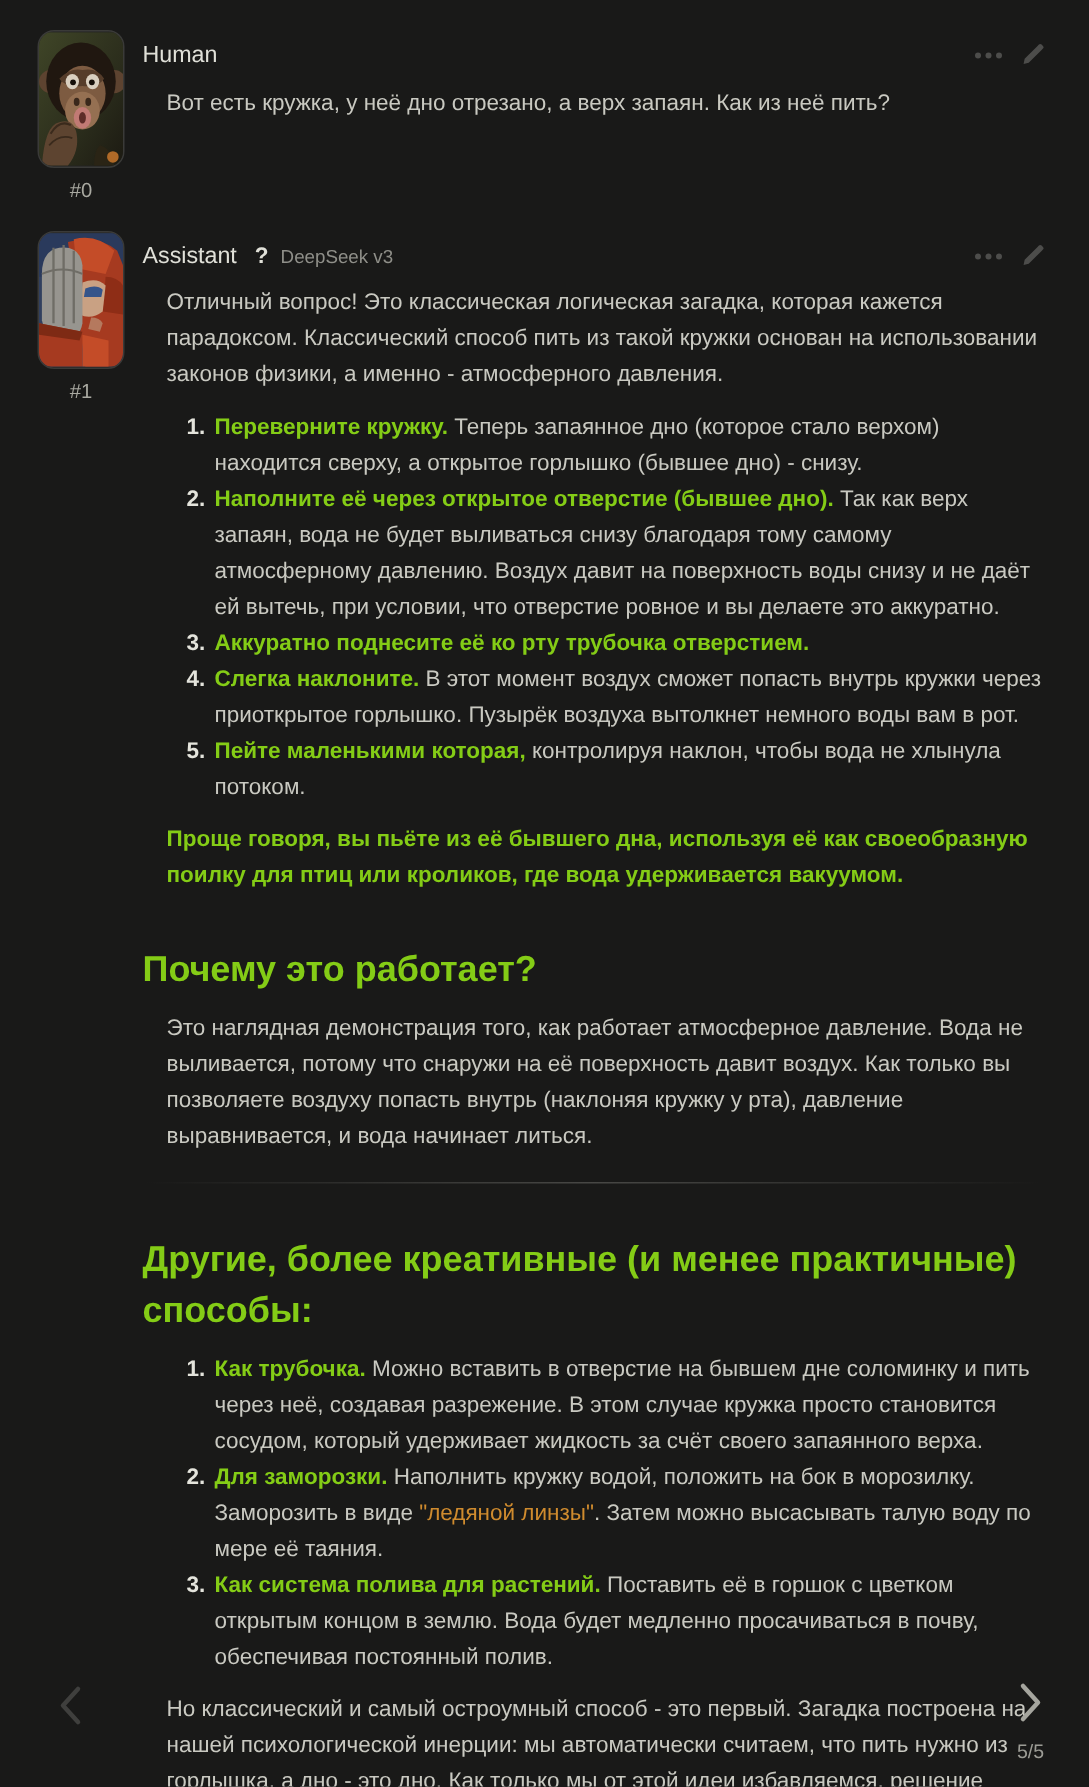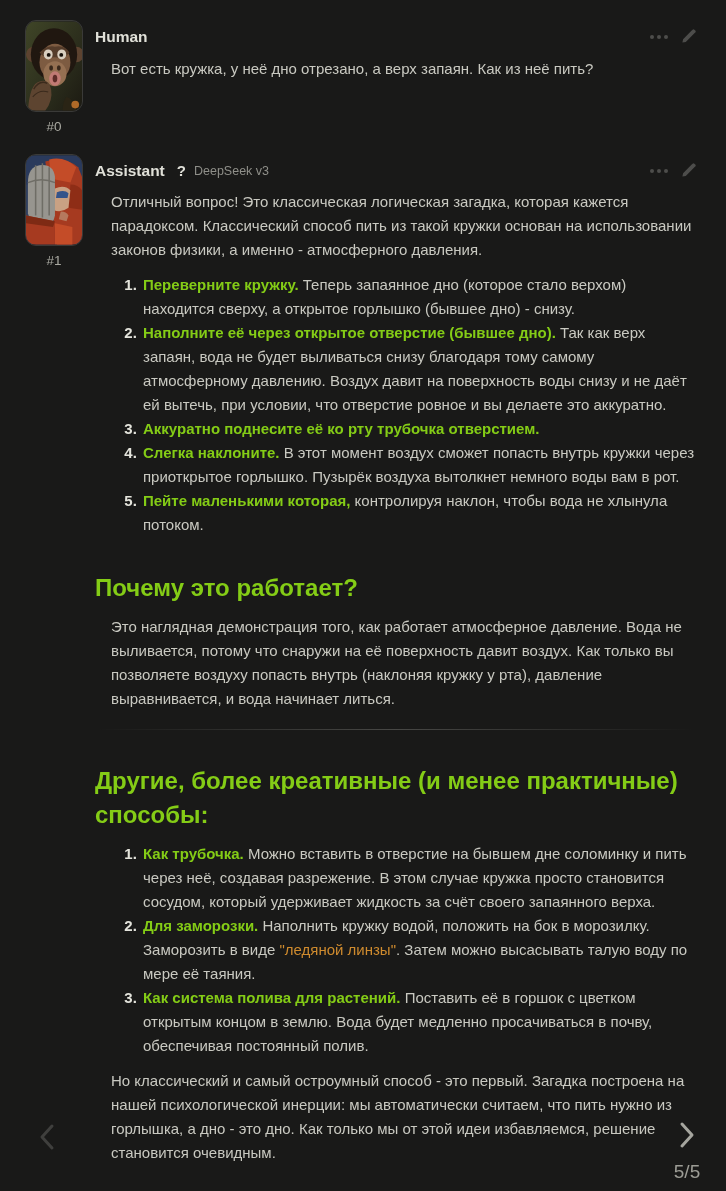--- a/index.html
+++ b/index.html
@@ -18,21 +18,21 @@
   .avatar-col { width: 58px; flex: none; display: flex; flex-direction: column; align-items: center; }
   .avatar {
     width: 58px; height: 92px; border-radius: 11px; overflow: hidden;
     border: 1px solid #3a3a38; flex: none; cursor: pointer; background: #222;
   }
   .avatar svg { display: block; width: 100%; height: 100%; }
   .mesid { color: #a9a9a1; font-size: 13.5px; margin-top: 4px; }
 
   .mes-block { flex: 1; min-width: 0; }
   .mes-header { display: flex; align-items: center; padding-top: 5px; }
-  .name { font-weight: bold; font-size: 15.5px; color: #e0e0d8; }
+  .name { font-weight: normal; font-size: 15.5px; color: #e0e0d8; }
   .q-icon { margin-left: 12px; color: #e0e0d8; font-weight: bold; font-size: 15px; cursor: pointer; }
   .model { margin-left: 8px; font-size: 12.5px; color: #8f8f89; }
   .mes-buttons { margin-left: auto; display: flex; align-items: center; gap: 12px; }
   .dots { display: flex; gap: 3px; cursor: pointer; padding: 4px 0; }
   .dots i { width: 4px; height: 4px; border-radius: 50%; background: #4d4d4b; }
   .pencil { cursor: pointer; line-height: 0; }
 
   .mes-text { margin-top: 7px; }
   .mes-text p { margin: 0 0 11px 16px; }
   .mes-text p:last-child { margin-bottom: 0; }
@@ -43,21 +43,21 @@
   ol li { margin: 0; padding-left: 2px; }
   ol li::marker { font-weight: bold; color: #e4e4dc; }
   hr {
     border: 0; height: 1px; margin: 18px 2px;
     background: linear-gradient(90deg, rgba(100,100,96,0), rgba(110,110,106,0.55), rgba(100,100,96,0));
   }
   .quote { color: #cf8b2e; }
 
   .swipe-left { position: absolute; left: 36px; top: 1122px; cursor: pointer; }
   .swipe-right { position: absolute; right: 22px; top: 1120px; cursor: pointer; text-align: center; width: 34px; }
-  .swipe-counter { color: #9c9c95; font-size: 19px; margin-top: 0px; }
+  .swipe-counter { color: #9c9c95; font-size: 13px; margin-top: 0px; }
 </style>
 </head>
 <body>
 
 <div class="chat">
 
   <div class="mes">
     <div class="avatar-col">
       <div class="avatar">
         <svg viewBox="0 0 58 92" xmlns="http://www.w3.org/2000/svg">
@@ -156,20 +156,21 @@
       </div>
       <div class="mes-text">
         <p>Отличный вопрос! Это классическая логическая загадка, которая кажется парадоксом. Классический способ пить из такой кружки основан на использовании законов физики, а именно - атмосферного давления.</p>
         <ol>
           <li><strong>Переверните кружку.</strong><span> Теперь запаянное дно (которое стало верхом) находится сверху, а открытое горлышко (бывшее дно) - снизу.</span></li>
           <li><strong>Наполните её через открытое отверстие (бывшее дно).</strong><span> Так как верх запаян, вода не будет выливаться снизу благодаря тому самому атмосферному давлению. Воздух давит на поверхность воды снизу и не даёт ей вытечь, при условии, что отверстие ровное и вы делаете это аккуратно.</span></li>
           <li><strong>Аккуратно поднесите её ко рту трубочка отверстием.</strong><span></span></li>
           <li><strong>Слегка наклоните.</strong><span> В этот момент воздух сможет попасть внутрь кружки через приоткрытое горлышко. Пузырёк воздуха вытолкнет немного воды вам в рот.</span></li>
           <li><strong>Пейте маленькими которая,</strong><span> контролируя наклон, чтобы вода не хлынула потоком.</span></li>
         </ol>
+        <p class="all-bold">Проще говоря, вы пьёте из её бывшего дна, используя её как своеобразную поилку для птиц или кроликов, где вода удерживается вакуумом.</p>
         <h3>Почему это работает?</h3>
         <p>Это наглядная демонстрация того, как работает атмосферное давление. Вода не выливается, потому что снаружи на её поверхность давит воздух. Как только вы позволяете воздуху попасть внутрь (наклоняя кружку у рта), давление выравнивается, и вода начинает литься.</p>
         <hr>
         <h3>Другие, более креативные (и менее практичные) способы:</h3>
         <ol>
           <li><strong>Как трубочка.</strong><span> Можно вставить в отверстие на бывшем дне соломинку и пить через неё, создавая разрежение. В этом случае кружка просто становится сосудом, который удерживает жидкость за счёт своего запаянного верха.</span></li>
           <li><strong>Для заморозки.</strong><span> Наполнить кружку водой, положить на бок в морозилку. Заморозить в виде </span><span class="quote">"ледяной линзы"</span><span>. Затем можно высасывать талую воду по мере её таяния.</span></li>
           <li><strong>Как система полива для растений.</strong><span> Поставить её в горшок с цветком открытым концом в землю. Вода будет медленно просачиваться в почву, обеспечивая постоянный полив.</span></li>
         </ol>
         <p>Но классический и самый остроумный способ - это первый. Загадка построена на нашей психологической инерции: мы автоматически считаем, что пить нужно из горлышка, а дно - это дно. Как только мы от этой идеи избавляемся, решение становится очевидным.</p>

